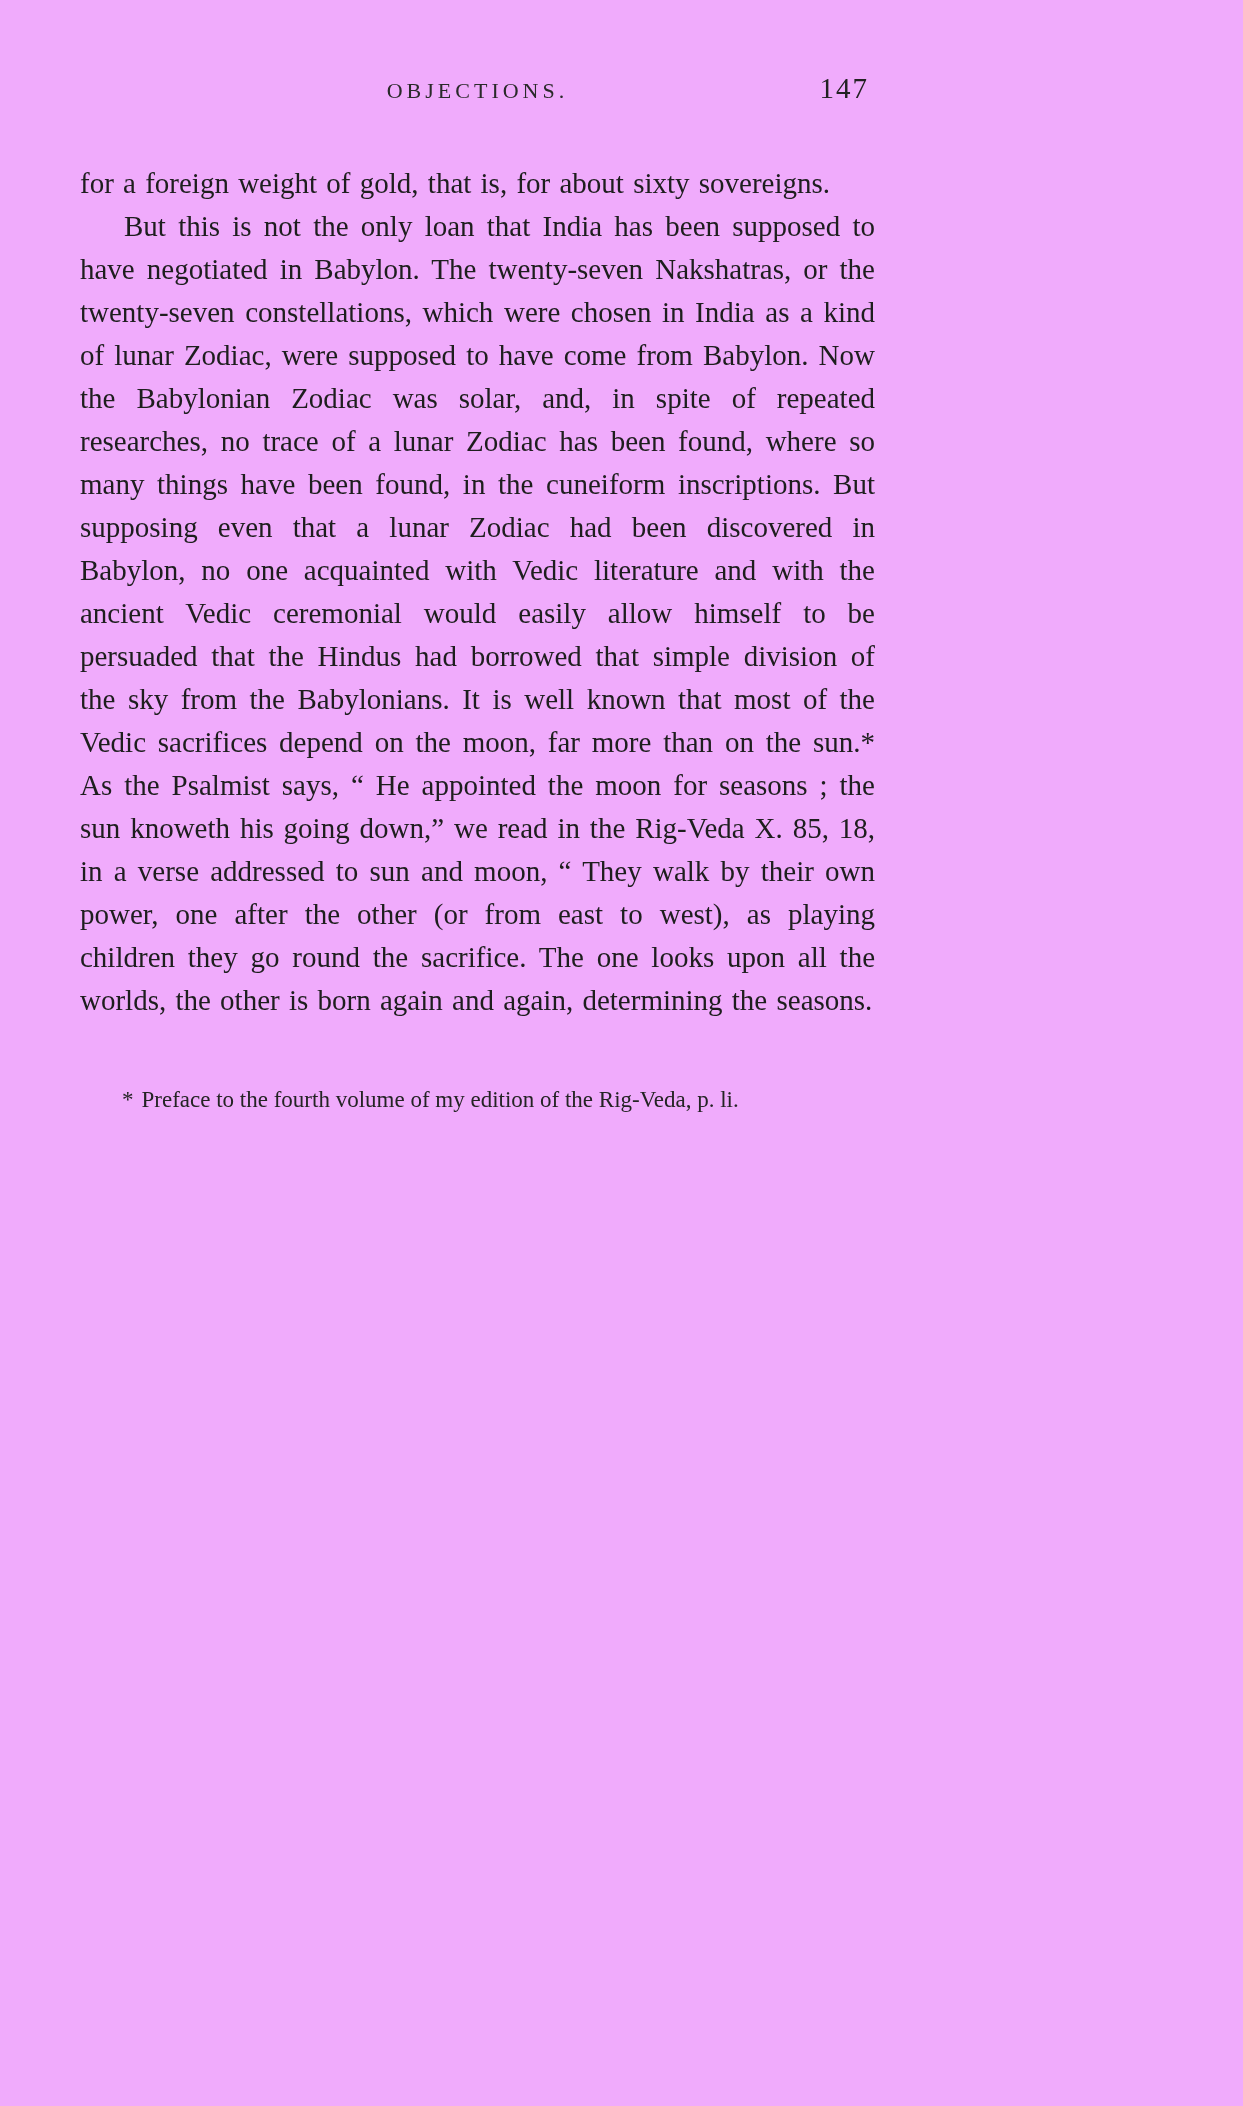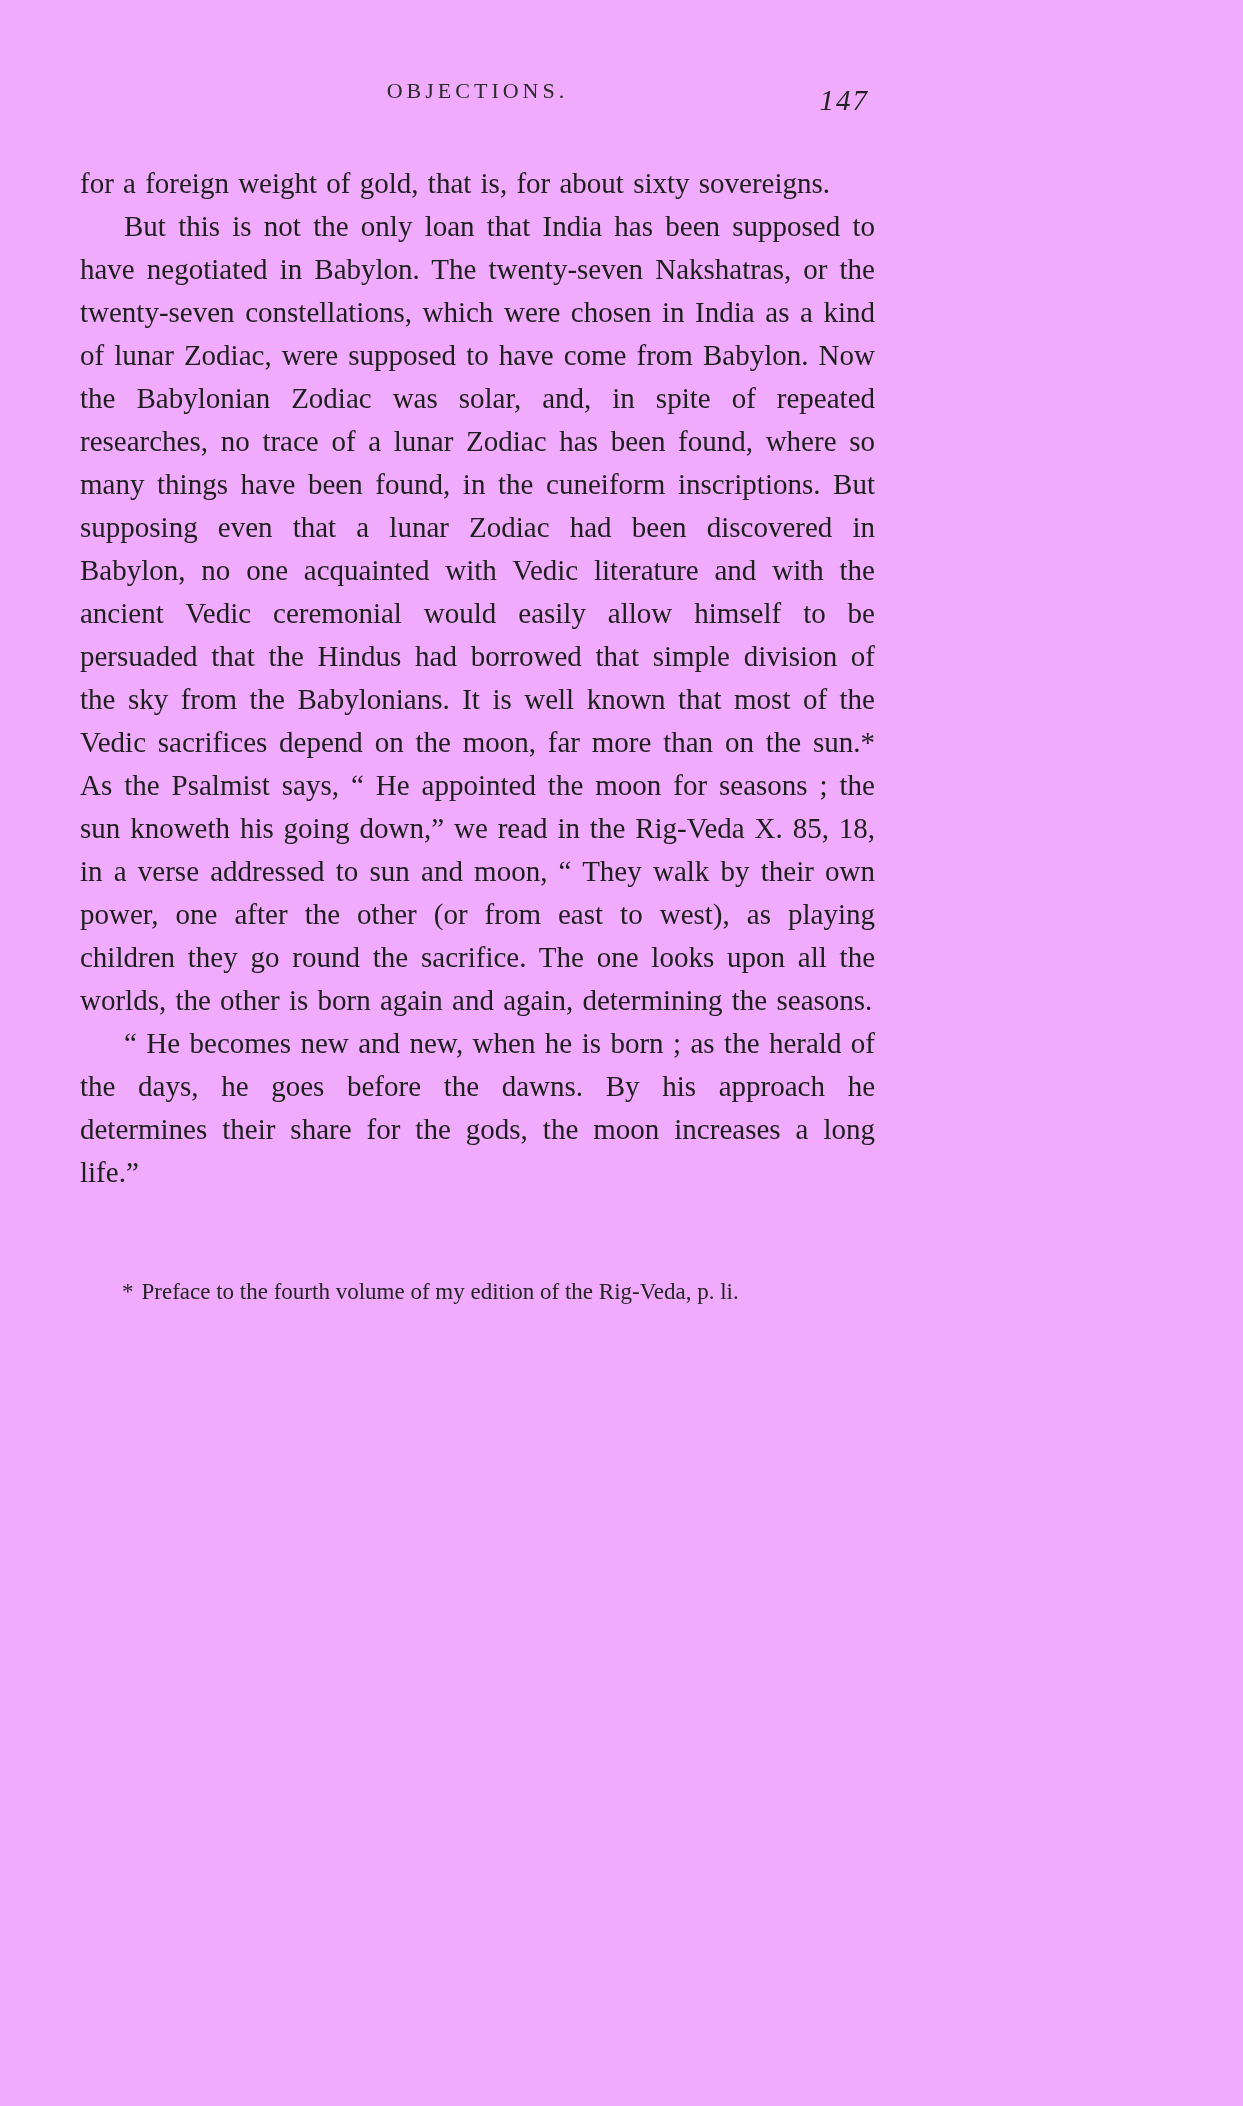--- a/index.html
+++ b/index.html
@@ -40,41 +40,40 @@
     text-align: center;
     font-size: 22px;
     letter-spacing: 4px;
     color: #2a2a2a;
     padding-top: 6px;
   }
 
   .page-number {
     position: absolute;
     right: 6px;
-    top: 12px;
+    top: 0;
     font-size: 29px;
     letter-spacing: 2px;
     color: #222;
-    font-style: italic;
   }
 
   .body-text {
     margin-top: 50px;
     font-size: 29px;
     line-height: 43px;
     text-align: justify;
     word-spacing: 2px;
     color: #1e1e1e;
   }
 
   .para { text-indent: 0; }
   .para.indent { text-indent: 44px; }
 
   .footnote {
-    margin-top: 78px;
+    margin-top: 58px;
     font-size: 23px;
     line-height: 40px;
     text-align: justify;
     color: #242424;
   }
 
   .footnote .footnote-para {
     text-indent: 42px;
   }
 
@@ -93,21 +92,20 @@
     <header class="page-header">
       <span class="running-title">OBJECTIONS.</span>
       <span class="page-number">147</span>
     </header>
 
     <main class="body-text">
       <p class="para">for a foreign weight of gold, that is, for about sixty sovereigns.</p>
 
       <p class="para indent">But this is not the only loan that India has been supposed to have negotiated in Babylon. The twenty-seven Nakshatras, or the twenty-seven constellations, which were chosen in India as a kind of lunar Zodiac, were supposed to have come from Babylon. Now the Babylonian Zodiac was solar, and, in spite of repeated researches, no trace of a lunar Zodiac has been found, where so many things have been found, in the cuneiform inscriptions. But supposing even that a lunar Zodiac had been discovered in Babylon, no one acquainted with Vedic literature and with the ancient Vedic ceremonial would easily allow himself to be persuaded that the Hindus had borrowed that simple division of the sky from the Babylonians. It is well known that most of the Vedic sacrifices depend on the moon, far more than on the sun.* As the Psalmist says, “ He appointed the moon for seasons ; the sun knoweth his going down,” we read in the Rig-Veda X. 85, 18, in a verse addressed to sun and moon, “ They walk by their own power, one after the other (or from east to west), as playing children they go round the sacrifice. The one looks upon all the worlds, the other is born again and again, determining the seasons.</p>
 
-      <p class="para indent">“ He becomes new and new, when he is born ; as the herald of the days, he goes before the dawns. By his approach he determines their share for the gods, the moon increases a long life.”</p>
 
     </main>
 
     <footer class="footnote">
       <p class="footnote-para"><span class="footnote-marker">*</span><span>Preface to the fourth volume of my edition of the Rig-Veda, p. li.</span></p>
     </footer>
 
   </div>
 </div>
 

